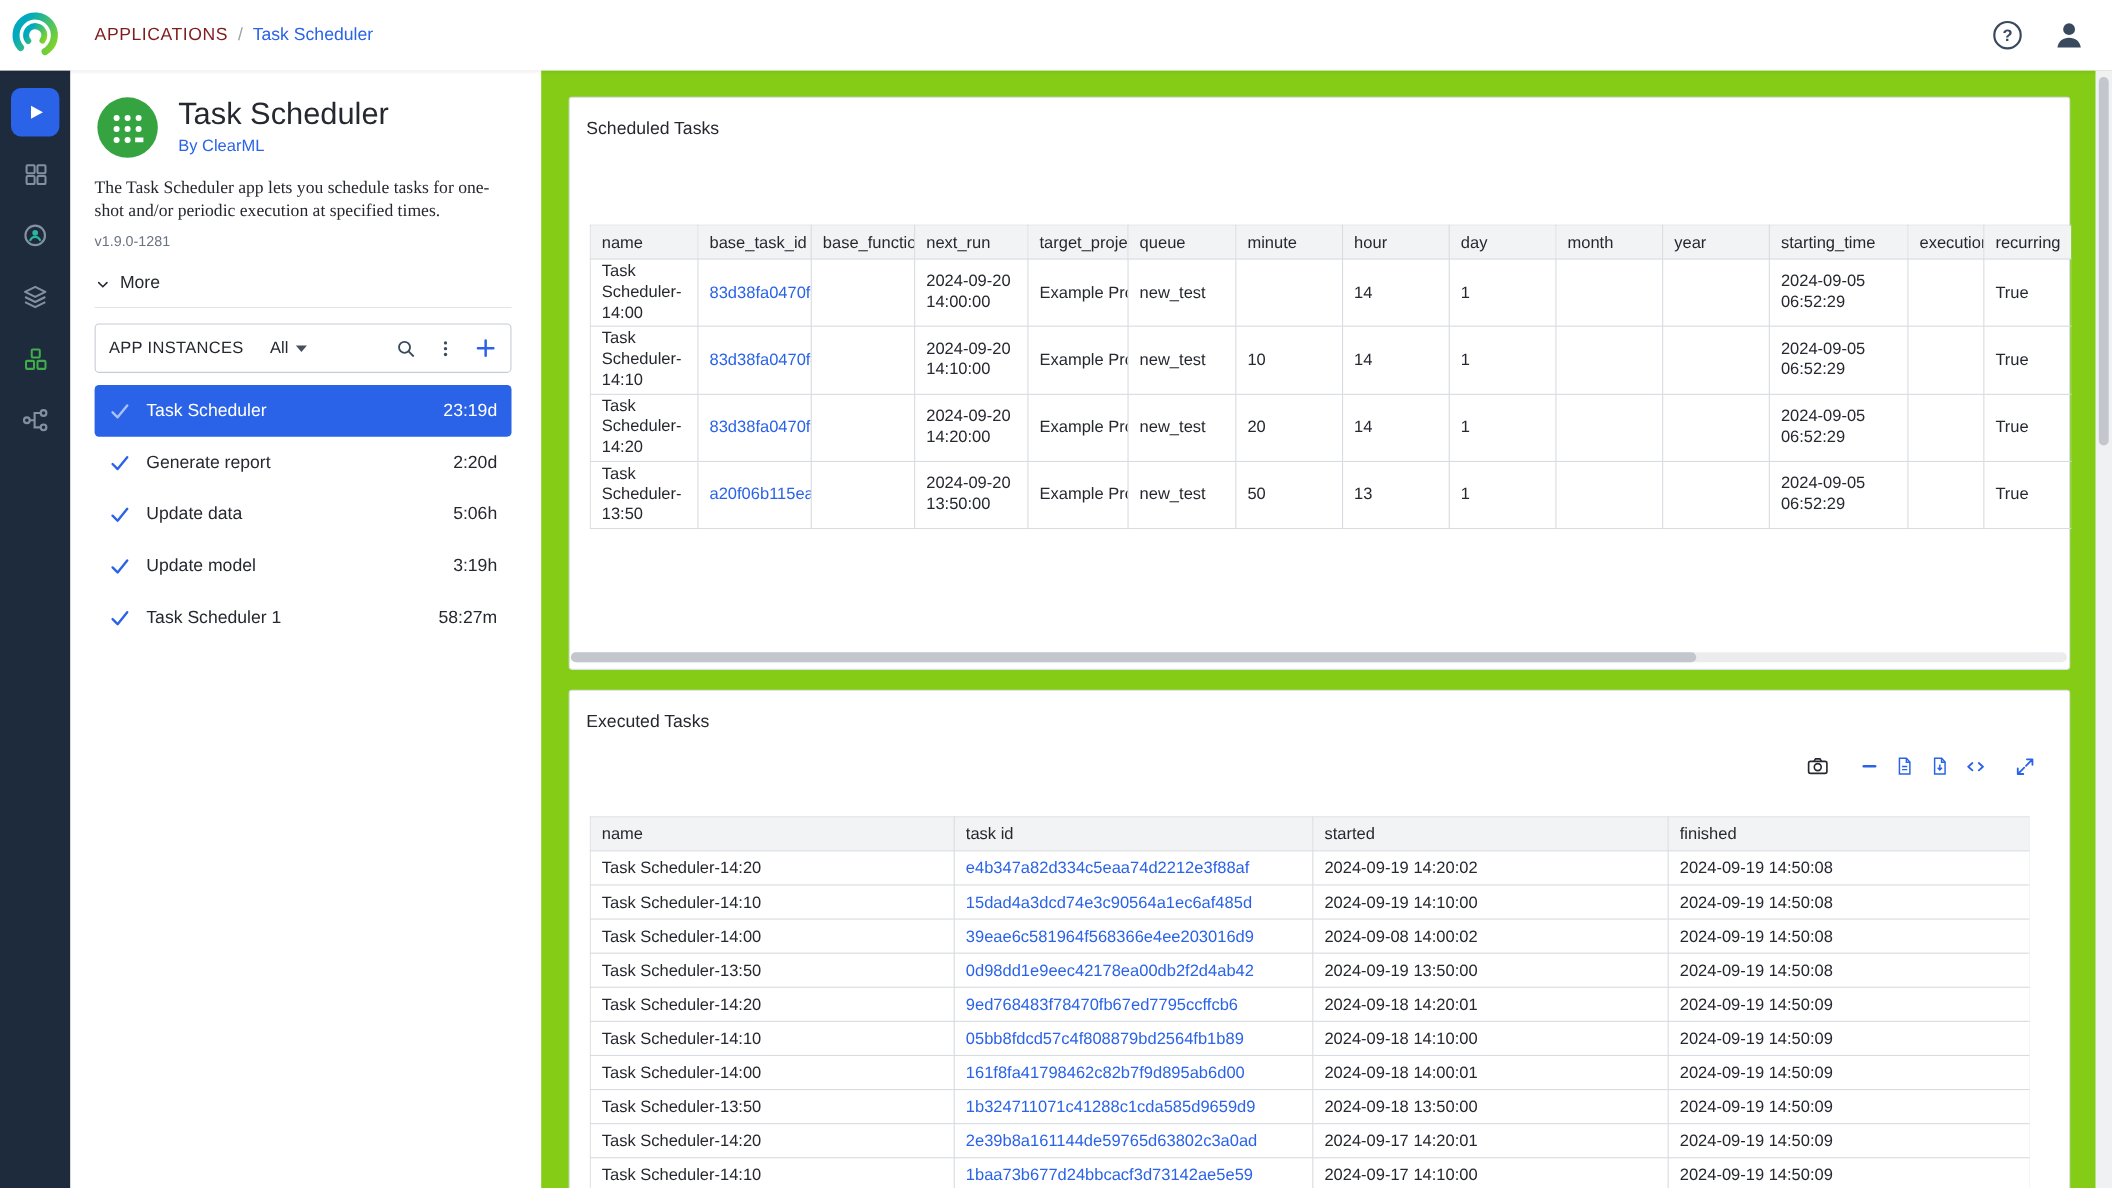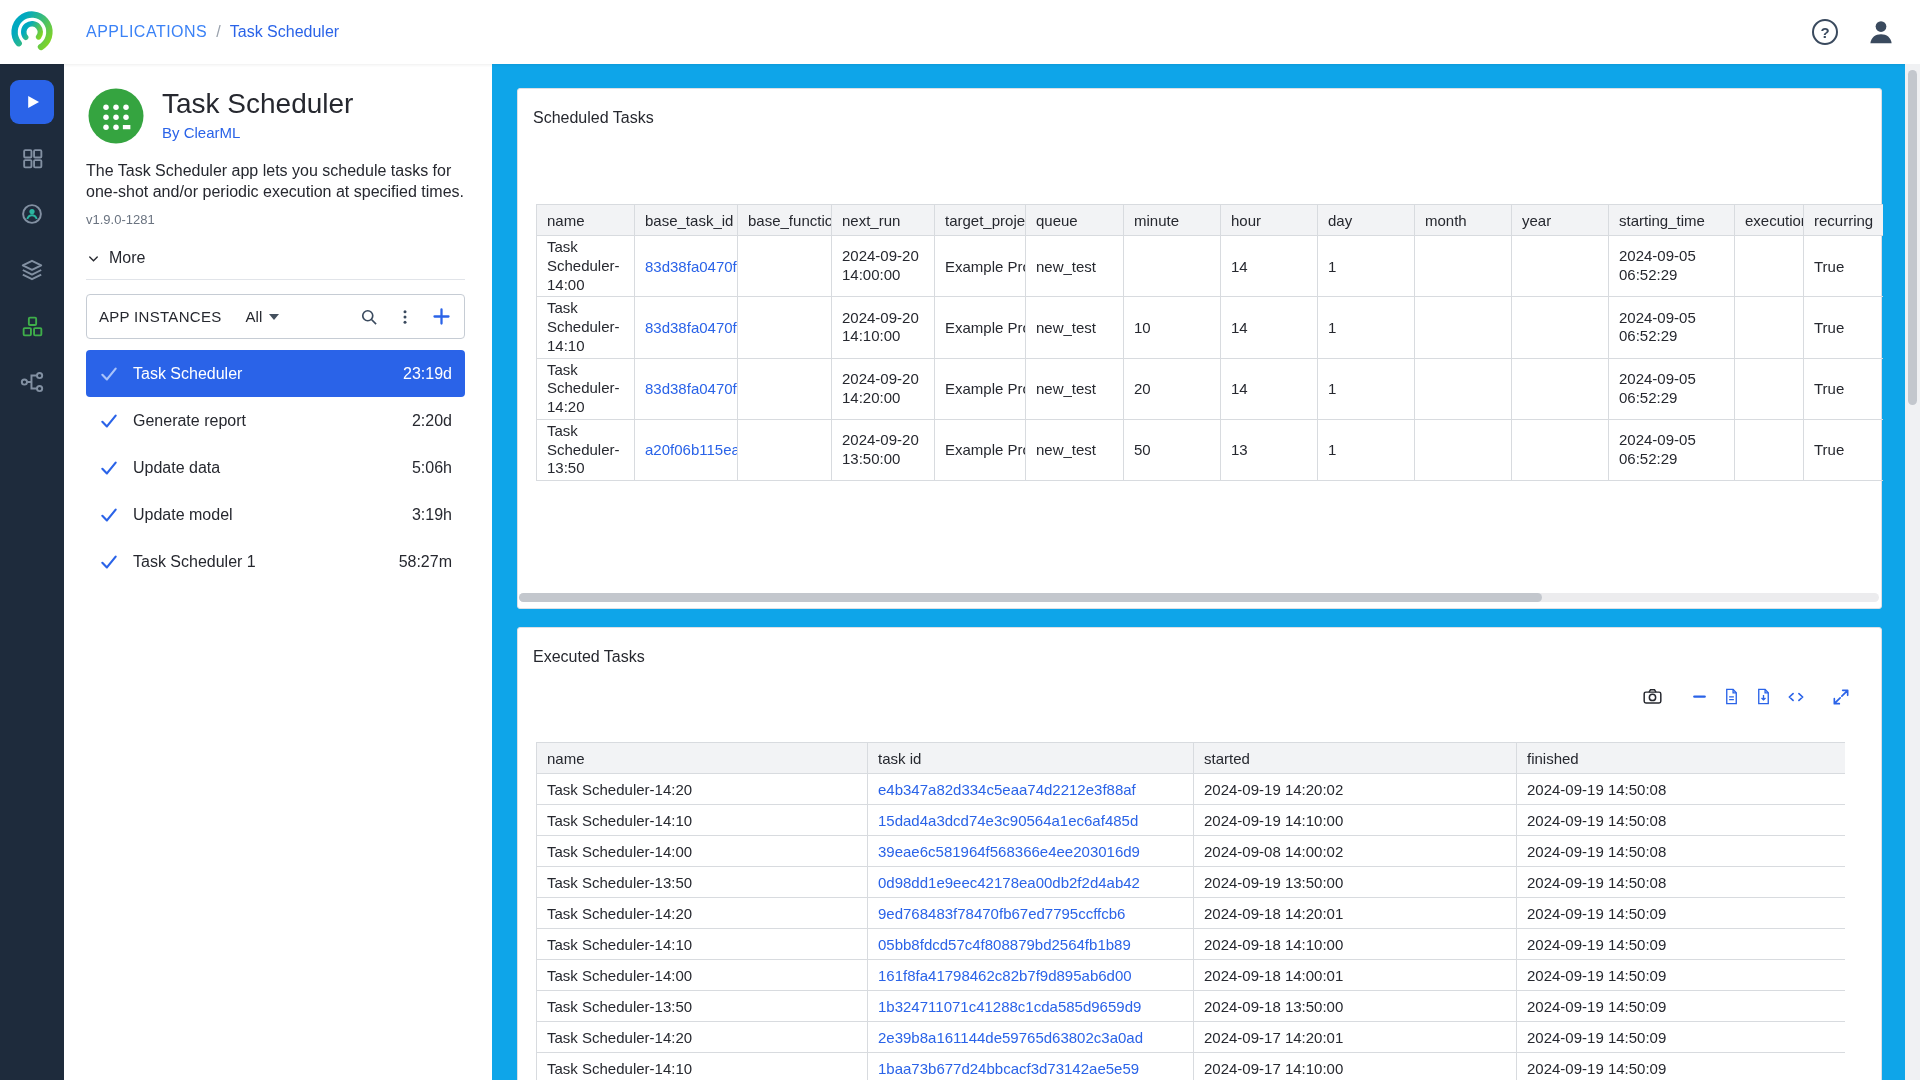--- a/index.html
+++ b/index.html
@@ -12,59 +12,59 @@
   }
   :root{
     --accent:#2a63e8; --rail:#1e2b3c; --cardborder:#dcdfe4;
     --tborder:#d8dbdf; --thbg:#f2f3f5;
   }
   
   .topbar{position:absolute;top:0;left:0;width:100%;height:64px;background:#fff;z-index:10;
           box-shadow:0 1px 3px rgba(0,0,0,.07);display:flex;align-items:center;}
   .logo{position:absolute;left:10px;top:10px;width:44px;height:44px;cursor:pointer;}
   .breadcrumb{margin-left:86px;font-size:16px;display:flex;align-items:center;gap:9px;}
-  .crumb-section{color:#3b82f6;letter-spacing:.5px;cursor:pointer;}
+  .crumb-section{color:#7f1d1d;letter-spacing:.5px;cursor:pointer;}
   .crumb-sep{color:#9aa2ad;}
   .crumb-current{color:var(--accent);font-weight:500;cursor:pointer;}
   .topbar-right{position:absolute;right:24px;top:0;height:64px;display:flex;align-items:center;gap:28px;}
   .help-icon{width:26px;height:26px;border-radius:50%;border:2px solid #3a4a5e;color:#3a4a5e;
              font-size:15px;font-weight:bold;display:flex;align-items:center;justify-content:center;cursor:pointer;}
   .avatar{width:30px;height:30px;cursor:pointer;}
   
   .rail{position:absolute;left:0;top:64px;bottom:0;width:64px;background:var(--rail);
         display:flex;flex-direction:column;align-items:center;padding-top:16px;gap:12px;}
   .rail-item{width:44px;height:44px;display:flex;align-items:center;justify-content:center;cursor:pointer;}
   .rail-item svg{display:block;}
   .rail-item.selected{background:var(--accent);border-radius:9px;}
   
   .left-panel{position:absolute;left:64px;top:64px;width:428px;bottom:0;background:#fff;padding:22px 0 0 22px;}
   .app-header{display:flex;gap:16px;align-items:flex-start;width:379px;}
   .app-icon{width:60px;height:60px;flex:0 0 auto;}
   .app-title{font-size:28px;font-weight:500;line-height:1.15;margin-top:2px;}
   .app-by{font-size:15px;color:var(--accent);margin-top:4px;cursor:pointer;}
-  .app-desc{margin-top:14px;font-size:16px;line-height:1.32;width:379px;}
+  .app-desc{margin-top:14px;font-size:16px;line-height:1.32;width:379px;font-family:Liberation Serif, serif;}
   .app-version{margin-top:10px;font-size:13px;color:#6a7380;}
   .more-row{margin-top:22px;display:flex;align-items:center;gap:8px;font-size:16px;cursor:pointer;width:379px;}
   .divider{width:379px;height:1px;background:#e1e4e9;margin-top:12px;}
   .inst-box{margin-top:14px;width:379px;height:45px;border:1px solid #c6ccd4;border-radius:4px;
             display:flex;align-items:center;padding:3px 12px;text-align:right;}
   .inst-box-label{font-size:15px;font-weight:500;letter-spacing:.3px;}
   .all-dd{margin-left:24px;display:flex;align-items:center;gap:7px;font-size:15px;cursor:pointer;}
   .caret{width:0;height:0;border-left:5px solid transparent;border-right:5px solid transparent;border-top:6px solid #44505e;}
   .box-icons{margin-left:auto;display:flex;align-items:center;gap:17px;}
   .box-icons span{cursor:pointer;display:flex;align-items:center;}
   .inst-list{margin-top:11px;width:379px;}
   .inst-row{height:47px;display:flex;align-items:center;padding:0 13px;border-radius:4px;font-size:16px;cursor:pointer;}
   .inst-row .check{width:20px;height:20px;color:var(--accent);margin-right:14px;flex:0 0 auto;}
   .inst-name{flex:1;white-space:nowrap;overflow:hidden;}
   .inst-time{white-space:nowrap;}
   .inst-row.selected{background:var(--accent);color:#fff;}
   .inst-row.selected .check{color:#a9c3fa;}
   
-  .main{position:absolute;left:492px;top:64px;right:0;bottom:0;background:#0ea5e9;overflow:hidden;}
+  .main{position:absolute;left:492px;top:64px;right:0;bottom:0;background:#84cc16;overflow:hidden;}
   .card{position:relative;margin-left:25px;width:1365px;background:#fff;border:1px solid var(--cardborder);border-radius:3px;}
   .card-sched{margin-top:24px;height:521px;}
   .card-exec{margin-top:18px;height:560px;}
   .card-title{position:absolute;top:20px;left:15px;font-size:16px;}
   
   table{border-collapse:collapse;table-layout:fixed;font-size:15px;color:#26282f;}
   th{background:var(--thbg);border:1px solid var(--tborder);font-weight:400;text-align:left;
      padding:3px 10px;height:31px;white-space:nowrap;overflow:hidden;}
   td{border:1px solid var(--tborder);padding:2px 10px;overflow:hidden;white-space:nowrap;vertical-align:middle;}
   td.wrap{white-space:normal;line-height:1.25;}

